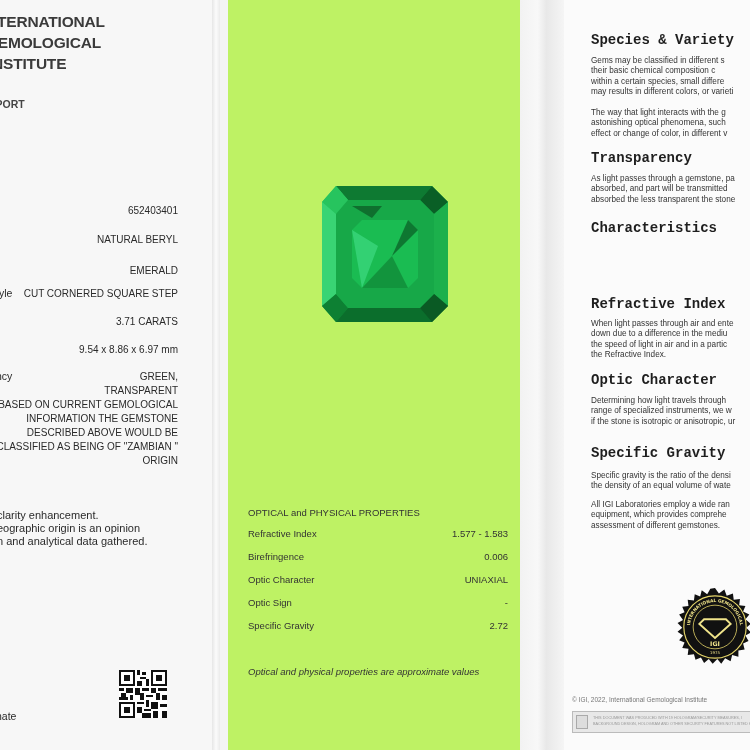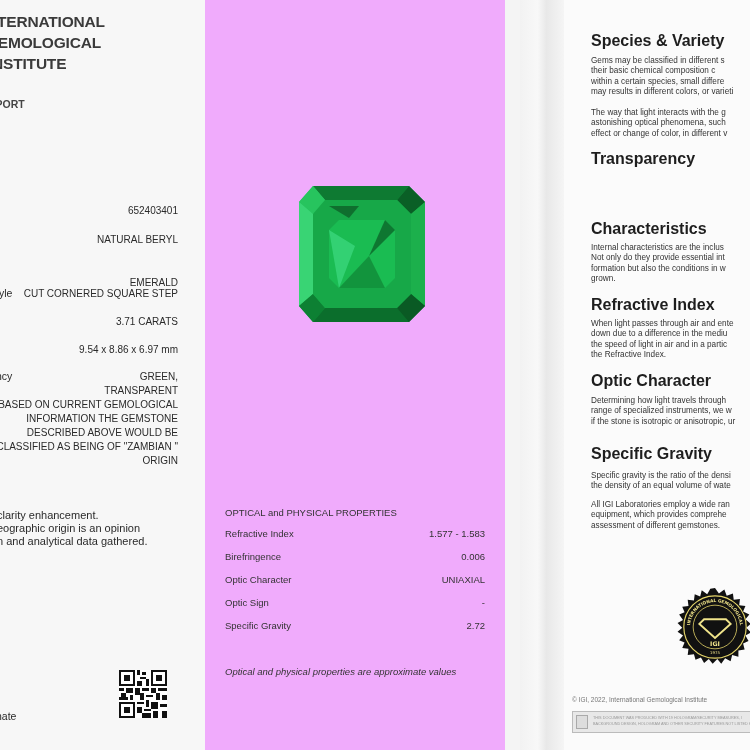--- a/index.html
+++ b/index.html
@@ -5,21 +5,21 @@
   html, body { margin: 0; padding: 0; }
   body {
     width: 750px; height: 750px; overflow: hidden; position: relative;
     background: #f4f4f4;
     font-family: "Liberation Sans", "DejaVu Sans", sans-serif;
     color: #2a2a2a;
   }
   .panel { position: absolute; top: 0; height: 750px; overflow: hidden; }
   #panel-left { left: 0; width: 212px; background: #f7f7f7; }
   #fold-1 { left: 212px; width: 8px; background: linear-gradient(90deg,#e6e6e6,#fbfbfb,#ebebeb); }
-  #panel-mid { left: 205px; width: 300px; background: #f0abfc; }
+  #panel-mid { left: 228px; width: 300px; background: #bef264; }
   #fold-2 { left: 520px; width: 44px; background: linear-gradient(90deg,#f2f2f2 0,#f8f8f8 40%,#e8e8e8 60%,#f5f5f5 100%); }
   #panel-right { left: 564px; width: 186px; background: #fbfbfb; }
 
   .org-title { position: absolute; left: -6px; top: 11px; font-weight: bold; font-size: 15.5px; line-height: 21px; color: #3a3a3a; letter-spacing: -0.2px; }
   .org-title div { white-space: nowrap; }
   .report-label { position: absolute; left: -3px; top: 98px; font-weight: bold; font-size: 10.5px; color: #444; }
 
   .field { position: absolute; right: 34px; text-align: right; font-size: 10px; line-height: 14px; color: #2a2a2a; white-space: nowrap; }
   .field-label { position: absolute; left: -4px; font-size: 10.5px; color: #2a2a2a; white-space: nowrap; }
   .comment { position: absolute; left: -3px; font-size: 11px; line-height: 13px; color: #2a2a2a; white-space: nowrap; }
@@ -27,42 +27,42 @@
   .qr { position: absolute; left: 119px; top: 670px; width: 48px; height: 48px; }
   .qr-caption { position: absolute; left: -4px; top: 710px; font-size: 10.5px; color: #2a2a2a; }
 
   .gem { position: absolute; left: 94px; top: 186px; width: 126px; height: 136px; }
   .opt-title { position: absolute; left: 20px; top: 507px; font-size: 9.5px; color: #333; }
   .opt-row { position: absolute; left: 20px; width: 260px; font-size: 9.5px; color: #333; }
   .opt-row .v { position: absolute; right: 0; top: 0; margin-left: 27px; }
   .opt-note { position: absolute; left: 20px; top: 666px; font-size: 9.5px; font-style: italic; color: #333; }
   .website { position: absolute; left: 0; width: 300px; top: 723px; text-align: center; font-weight: bold; font-size: 13px; color: #444; letter-spacing: 0.3px; }
 
-  .sec-h { position: absolute; left: 27px; font-weight: bold; font-size: 16px; color: #1e1e1e; white-space: nowrap; }
+  .sec-h { position: absolute; left: 27px; font-weight: bold; font-size: 14px; color: #1e1e1e; white-space: nowrap; font-family: Liberation Mono, monospace; }
   .sec-p { position: absolute; left: 27px; font-size: 8.2px; line-height: 10.4px; color: #333; white-space: nowrap; }
   .seal { position: absolute; left: 112px; top: 588px; width: 78px; height: 78px; }
   .copyright { position: absolute; left: 8px; top: 696px; font-size: 6.5px; color: #777; white-space: nowrap; }
   .security-box { position: absolute; left: 8px; top: 711px; width: 190px; height: 20px; border: 1px solid #bbb; background: #e8e8e8; }
   .security-box .lock { position: absolute; left: 3px; top: 3px; width: 10px; height: 12px; border: 1px solid #aaa; background: #ddd; }
   .security-box .txt { position: absolute; left: 20px; top: 3px; font-size: 3.8px; line-height: 6px; color: #999; white-space: nowrap; }
 </style>
 </head>
 <body>
 
 <div class="panel" id="panel-left">
   <div class="org-title">
     <div style="margin-left:-12px">INTERNATIONAL</div>
     <div style="margin-left:-8px">GEMOLOGICAL</div>
     <div style="margin-left:-6px">INSTITUTE</div>
   </div>
   <div class="report-label" style="margin-left:-16px">REPORT</div>
 
   <div class="field" style="top:204px">652403401</div>
   <div class="field" style="top:233px">NATURAL BERYL</div>
-  <div class="field" style="top:276px">EMERALD</div>
+  <div class="field" style="top:264px">EMERALD</div>
 
   <div class="field-label" style="top:287px">tyle</div>
   <div class="field" style="top:287px">
     <div>CUT CORNERED SQUARE STEP</div>
   </div>
   <div class="field" style="top:315px">3.71 CARATS</div>
   <div class="field" style="top:343px">9.54 x 8.86 x 6.97 mm</div>
 
   <div class="field-label" style="top:370px">ncy</div>
   <div class="field" style="top:370px">
@@ -189,28 +189,27 @@
     <div>effect or change of color, in different v</div>
   </div>
   <div class="sec-p" style="top:56px">
     <div>Gems may be classified in different s</div>
     <div>their basic chemical composition c</div>
     <div>within a certain species, small differe</div>
     <div>may results in different colors, or varieti</div>
   </div>
 
   <div class="sec-h" style="top:150px">Transparency</div>
+  <div class="sec-p" style="top:174px">
+    <div>As light passes through a gemstone, pa</div>
+    <div>absorbed, and part will be transmitted</div>
+    <div>absorbed the less transparent the stone</div>
+  </div>
 
   <div class="sec-h" style="top:220px">Characteristics</div>
-  <div class="sec-p" style="top:243px">
-    <div>Internal characteristics are the inclus</div>
-    <div>Not only do they provide essential int</div>
-    <div>formation but also the conditions in w</div>
-    <div>grown.</div>
-  </div>
 
   <div class="sec-h" style="top:296px">Refractive Index</div>
   <div class="sec-p" style="top:319px">
     <div>When light passes through air and ente</div>
     <div>down due to a difference in the mediu</div>
     <div>the speed of light in air and in a partic</div>
     <div>the Refractive Index.</div>
   </div>
 
   <div class="sec-h" style="top:372px">Optic Character</div>

